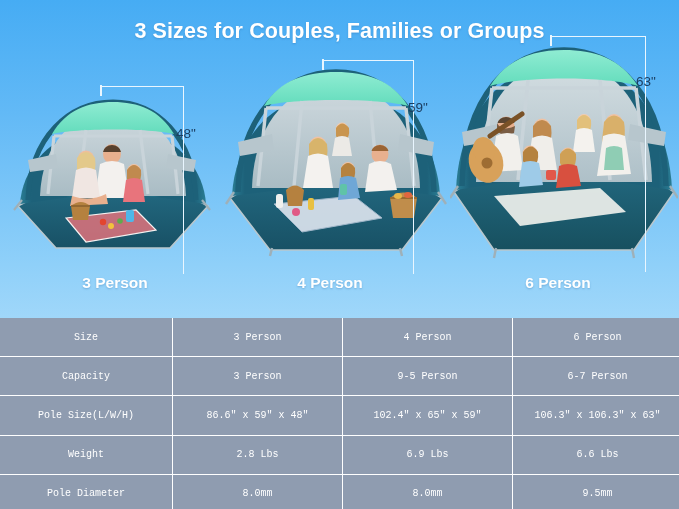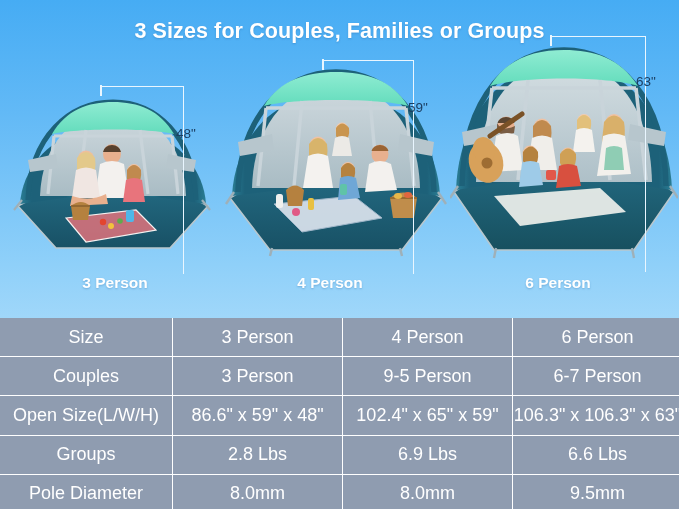--- a/index.html
+++ b/index.html
@@ -86,28 +86,29 @@
   #spec-table {
     position: absolute;
     left: 0; top: 318px;
     width: 679px; height: 191px;
     border-collapse: collapse;
     table-layout: fixed;
   }
   #spec-table td {
     background: #8f9cb0;
     color: #ffffff;
-    font-size: 18px;
+    font-size: 10px;
     text-align: center;
     vertical-align: middle;
     height: 38.2px;
     border-right: 1.6px solid #ffffff;
     border-bottom: 1.6px solid #ffffff;
     padding: 0;
     white-space: nowrap;
+    font-family: Liberation Mono, monospace;
   }
   #spec-table tr:last-child td { border-bottom: none; }
   #spec-table td:last-child { border-right: none; }
   #spec-table td.c0 { width: 172px; }
   #spec-table td.c1 { width: 169px; }
   #spec-table td.c2 { width: 169px; }
   #spec-table td.c3 { width: 169px; }
 </style>
 </head>
 <body>
@@ -400,33 +401,33 @@
 
   <table id="spec-table">
     <tbody>
       <tr>
         <td class="c0">Size</td>
         <td class="c1">3 Person</td>
         <td class="c2">4 Person</td>
         <td class="c3">6 Person</td>
       </tr>
       <tr>
-        <td class="c0">Couples</td>
+        <td class="c0">Capacity</td>
         <td class="c1">3 Person</td>
         <td class="c2">9-5 Person</td>
         <td class="c3">6-7 Person</td>
       </tr>
       <tr>
-        <td class="c0">Open Size(L/W/H)</td>
+        <td class="c0">Pole Size(L/W/H)</td>
         <td class="c1">86.6" x 59" x 48"</td>
         <td class="c2">102.4" x 65" x 59"</td>
         <td class="c3">106.3" x 106.3" x 63"</td>
       </tr>
       <tr>
-        <td class="c0">Groups</td>
+        <td class="c0">Weight</td>
         <td class="c1">2.8 Lbs</td>
         <td class="c2">6.9 Lbs</td>
         <td class="c3">6.6 Lbs</td>
       </tr>
       <tr>
         <td class="c0">Pole Diameter</td>
         <td class="c1">8.0mm</td>
         <td class="c2">8.0mm</td>
         <td class="c3">9.5mm</td>
       </tr>

